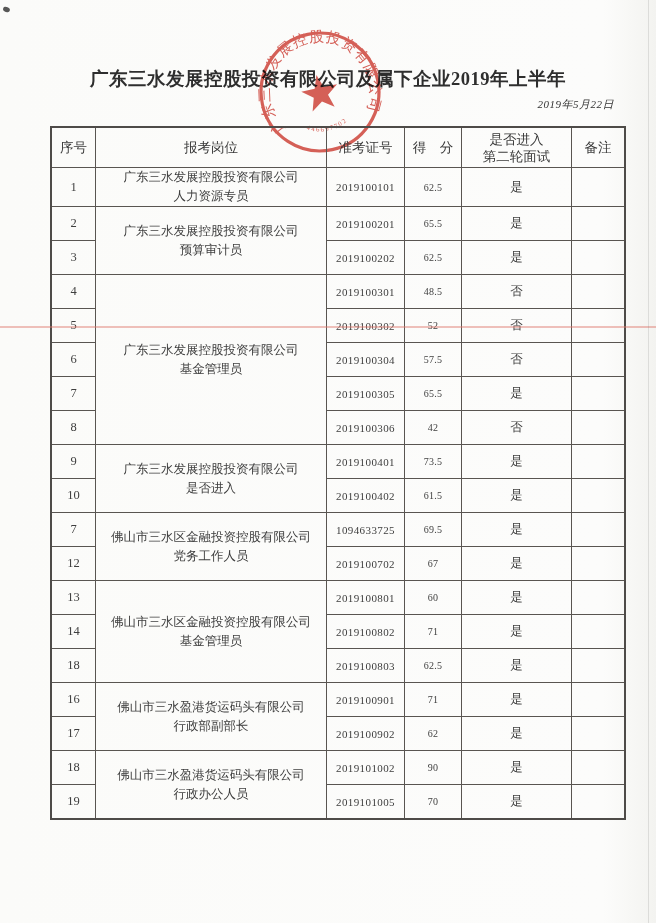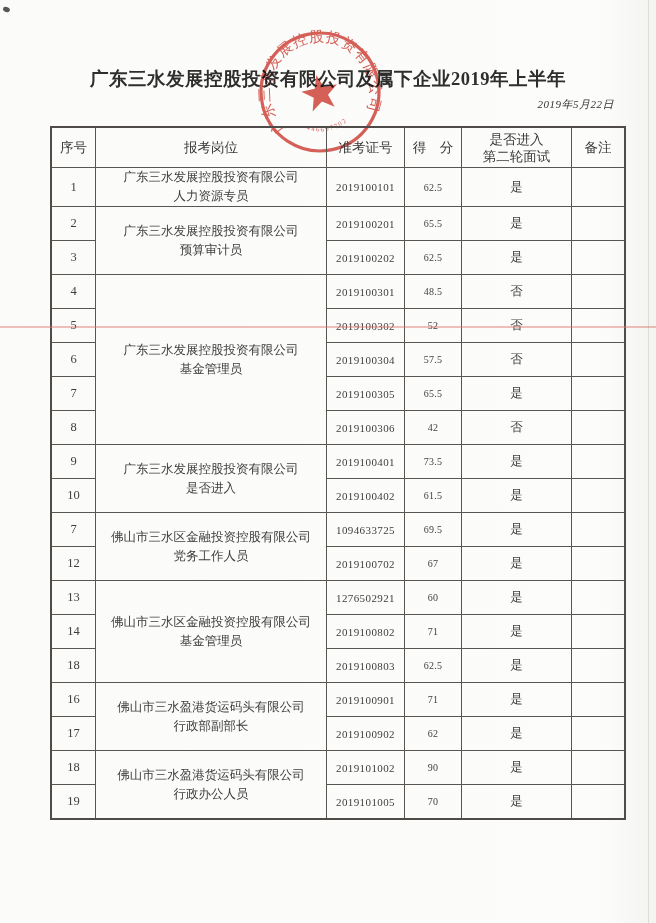--- a/index.html
+++ b/index.html
@@ -196,21 +196,21 @@
           <td data-name="score-cell">67</td>
           <td data-name="interview-cell">是</td>
           <td data-name="remark-cell"></td>
         </tr>
         <tr data-name="table-row">
           <td data-name="serial-cell">13</td>
           <td data-name="position-cell" class="pos" rowspan="3">
             <div data-name="position-company">佛山市三水区金融投资控股有限公司</div>
             <div data-name="position-role">基金管理员</div>
           </td>
-          <td data-name="ticket-cell">1276502921</td>
+          <td data-name="ticket-cell">2019100801</td>
           <td data-name="score-cell">60</td>
           <td data-name="interview-cell">是</td>
           <td data-name="remark-cell"></td>
         </tr>
         <tr data-name="table-row">
           <td data-name="serial-cell">14</td>
           <td data-name="ticket-cell">2019100802</td>
           <td data-name="score-cell">71</td>
           <td data-name="interview-cell">是</td>
           <td data-name="remark-cell"></td>

